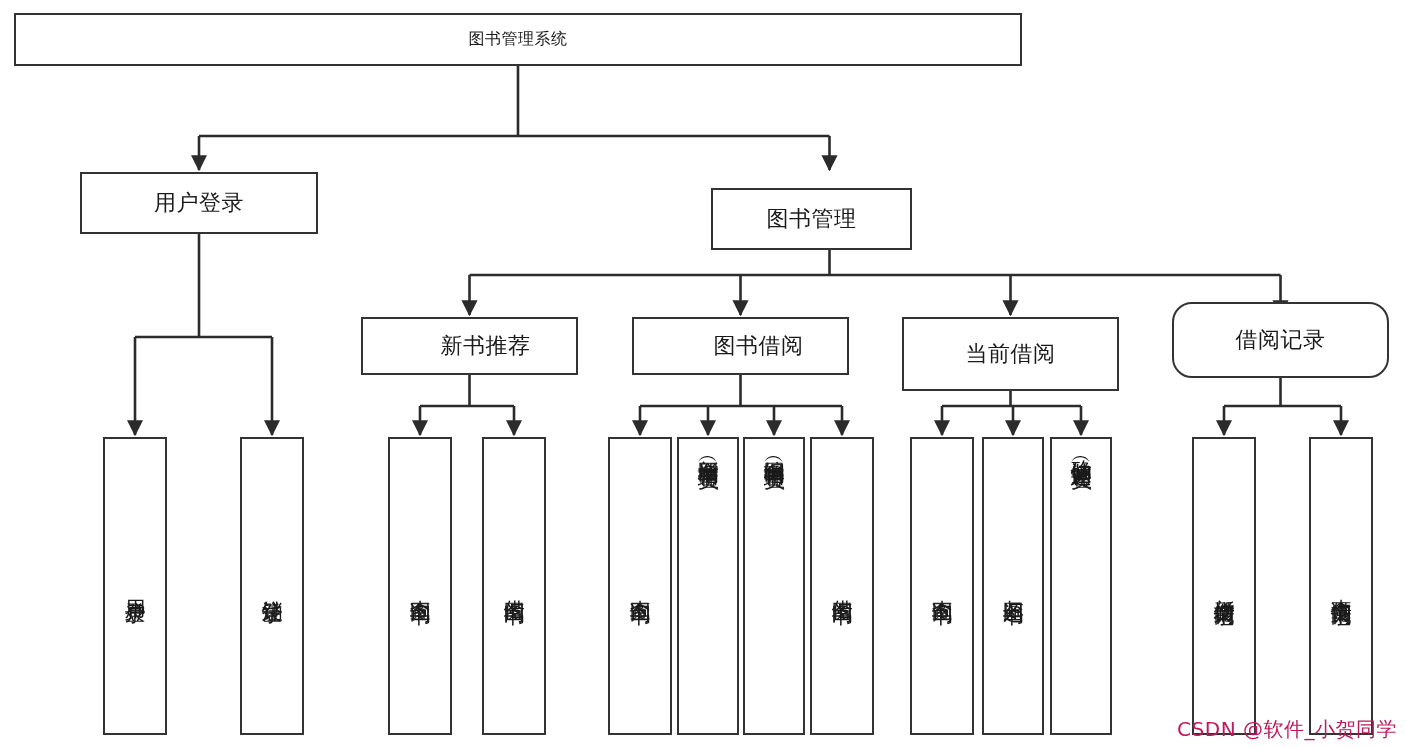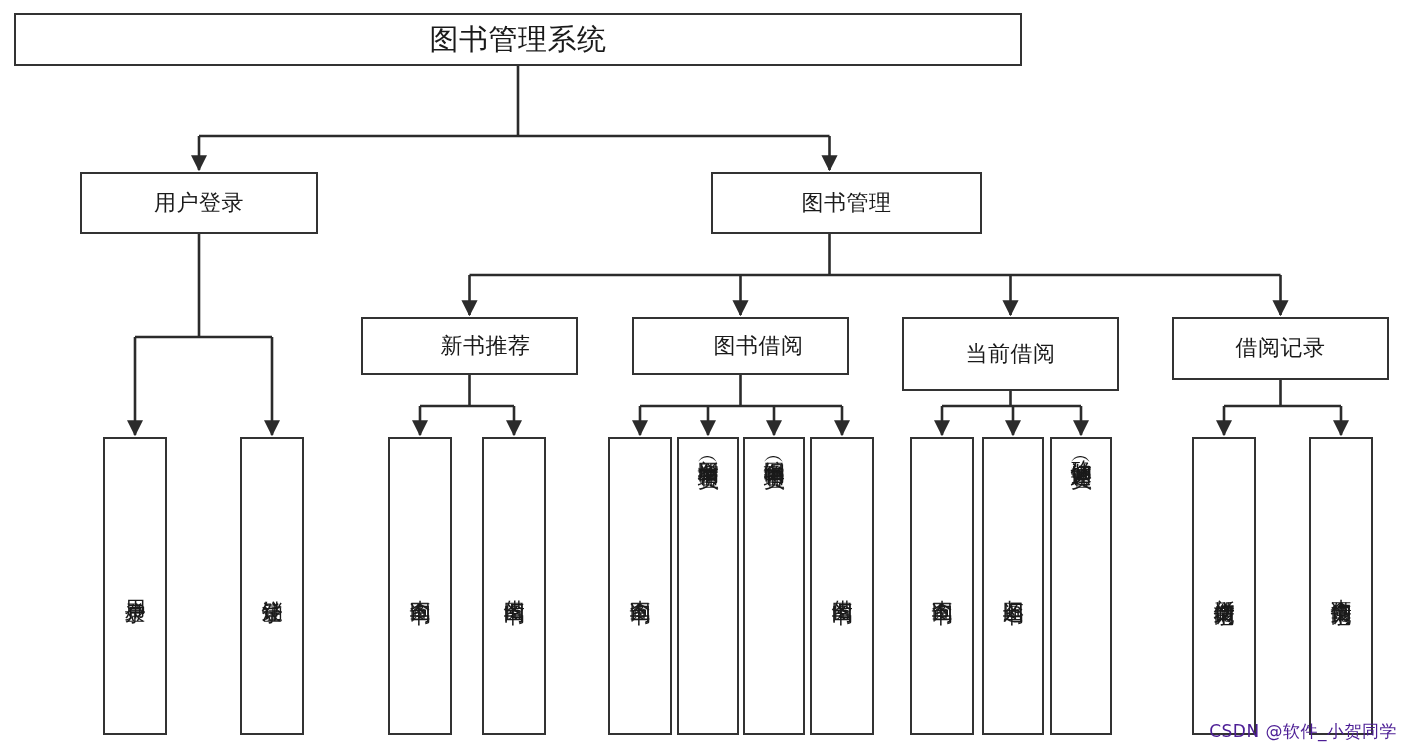--- a/index.html
+++ b/index.html
@@ -42,21 +42,21 @@
     text-align: center;
     line-height: 1.28;
     letter-spacing: 0.5px;
   }
   
   .node.horiz .lbl {
     font-size: 22px;
     white-space: nowrap;
   }
   .node.root .lbl {
-    font-size: 29px;
+    font-size: 16px;
   }
   
   .node.vert {
     align-items: center;
     padding-top: 4px;
     padding-bottom: 4px;
   }
   .node.vert.toptext {
     align-items: flex-start;
   }
@@ -65,22 +65,22 @@
     text-orientation: upright;
     font-size: 21px;
     line-height: 1.08;
     letter-spacing: 1.5px;
     white-space: nowrap;
   }
   #watermark {
     position: absolute;
     right: 8px;
     bottom: 4px;
-    font-size: 17px;
-    color: #4c1d95;
+    font-size: 20px;
+    color: #be185d;
     letter-spacing: 0.5px;
     z-index: 5;
     white-space: nowrap;
     font-family: "DejaVu Sans", "Liberation Sans", sans-serif;
   }
 </style>
 </head>
 <body>
 
 <div id="canvas">
@@ -128,33 +128,33 @@
       </g>
   </svg>
 
   <div id="nodes-layer">
       <div class="node horiz root" style="left: 14px; top: 13px; width: 1008px; height: 53px;">
         <span class="lbl">图书管理系统</span>
       </div>
       <div class="node horiz" style="left: 80px; top: 172px; width: 238px; height: 62px;">
         <span class="lbl">用户登录</span>
       </div>
-      <div class="node horiz" style="left: 711px; top: 172px; width: 271px; height: 62px;">
+      <div class="node horiz" style="left: 711px; top: 188px; width: 201px; height: 62px;">
         <span class="lbl">图书管理</span>
       </div>
       <div class="node horiz" style="left: 361px; top: 317px; width: 217px; height: 58px; padding-left: 32px;">
         <span class="lbl">新书推荐</span>
       </div>
       <div class="node horiz" style="left: 632px; top: 317px; width: 217px; height: 58px; padding-left: 36px;">
         <span class="lbl">图书借阅</span>
       </div>
       <div class="node horiz" style="left: 902px; top: 317px; width: 217px; height: 74px;">
         <span class="lbl">当前借阅</span>
       </div>
-      <div class="node horiz" style="left: 1172px; top: 317px; width: 217px; height: 63px;">
+      <div class="node horiz" style="left: 1172px; top: 302px; width: 217px; height: 76px; border-radius: 20px;">
         <span class="lbl">借阅记录</span>
       </div>
       <div class="node vert" style="left: 103px; top: 437px; width: 64px; height: 298px;">
         <span class="lbl">用户登录</span>
       </div>
       <div class="node vert" style="left: 240px; top: 437px; width: 64px; height: 298px;">
         <span class="lbl">注销登录</span>
       </div>
       <div class="node vert" style="left: 388px; top: 437px; width: 64px; height: 298px;">
         <span class="lbl">查询图书</span>

